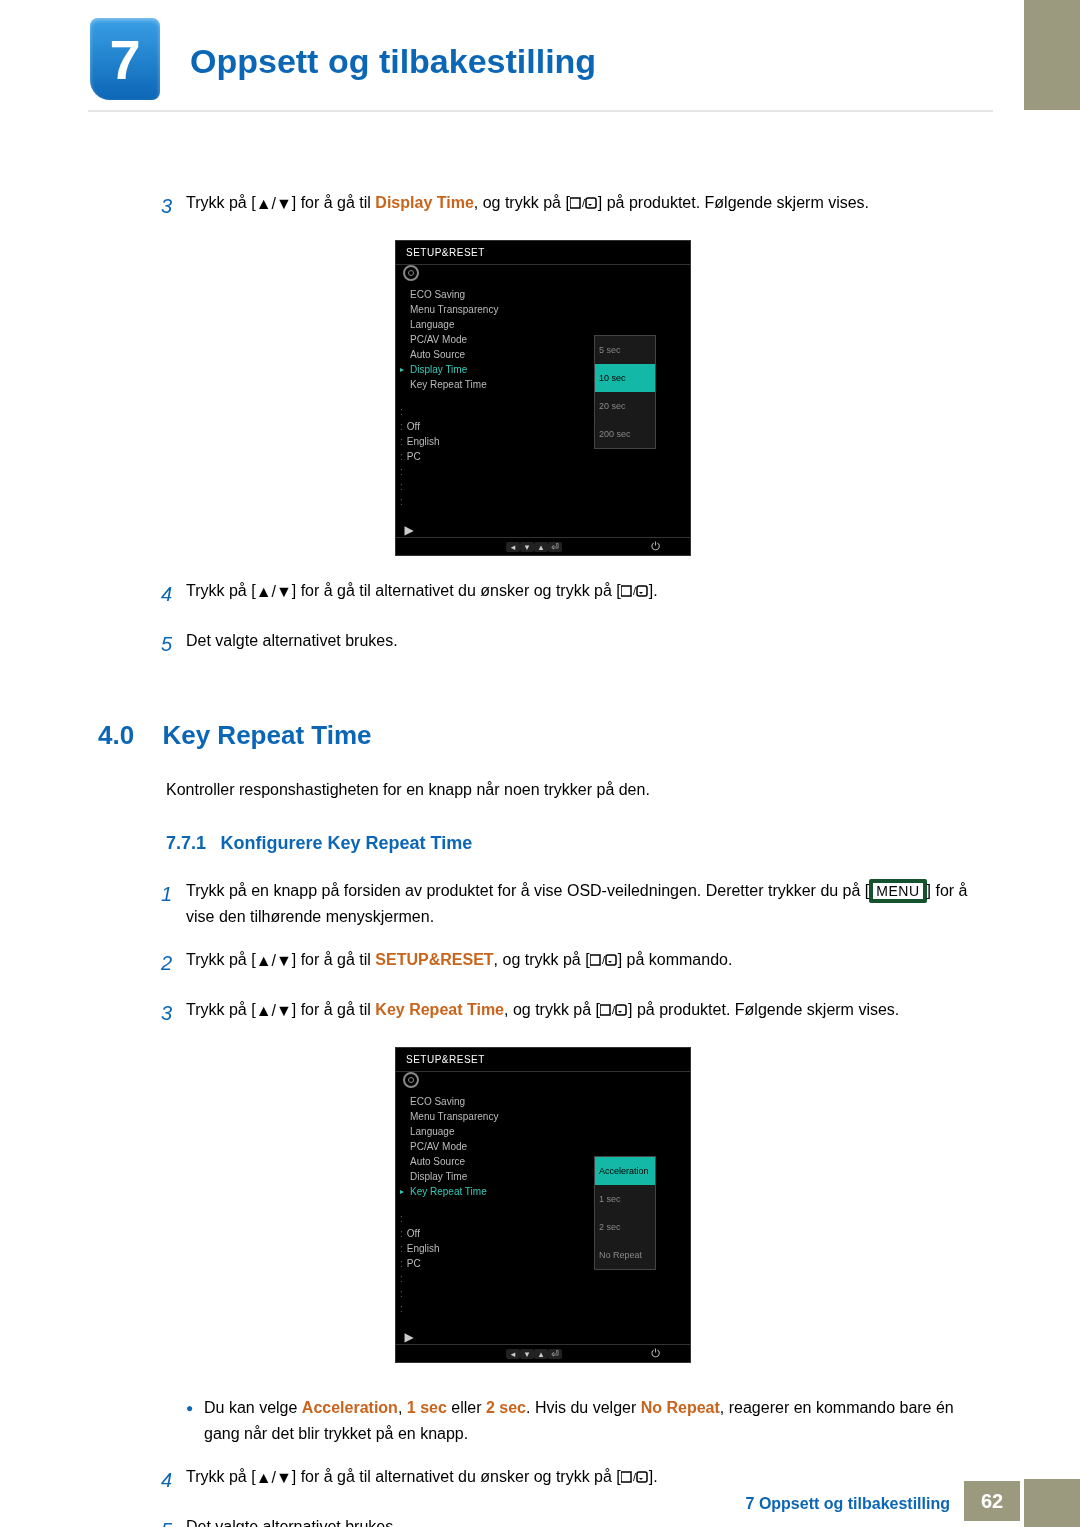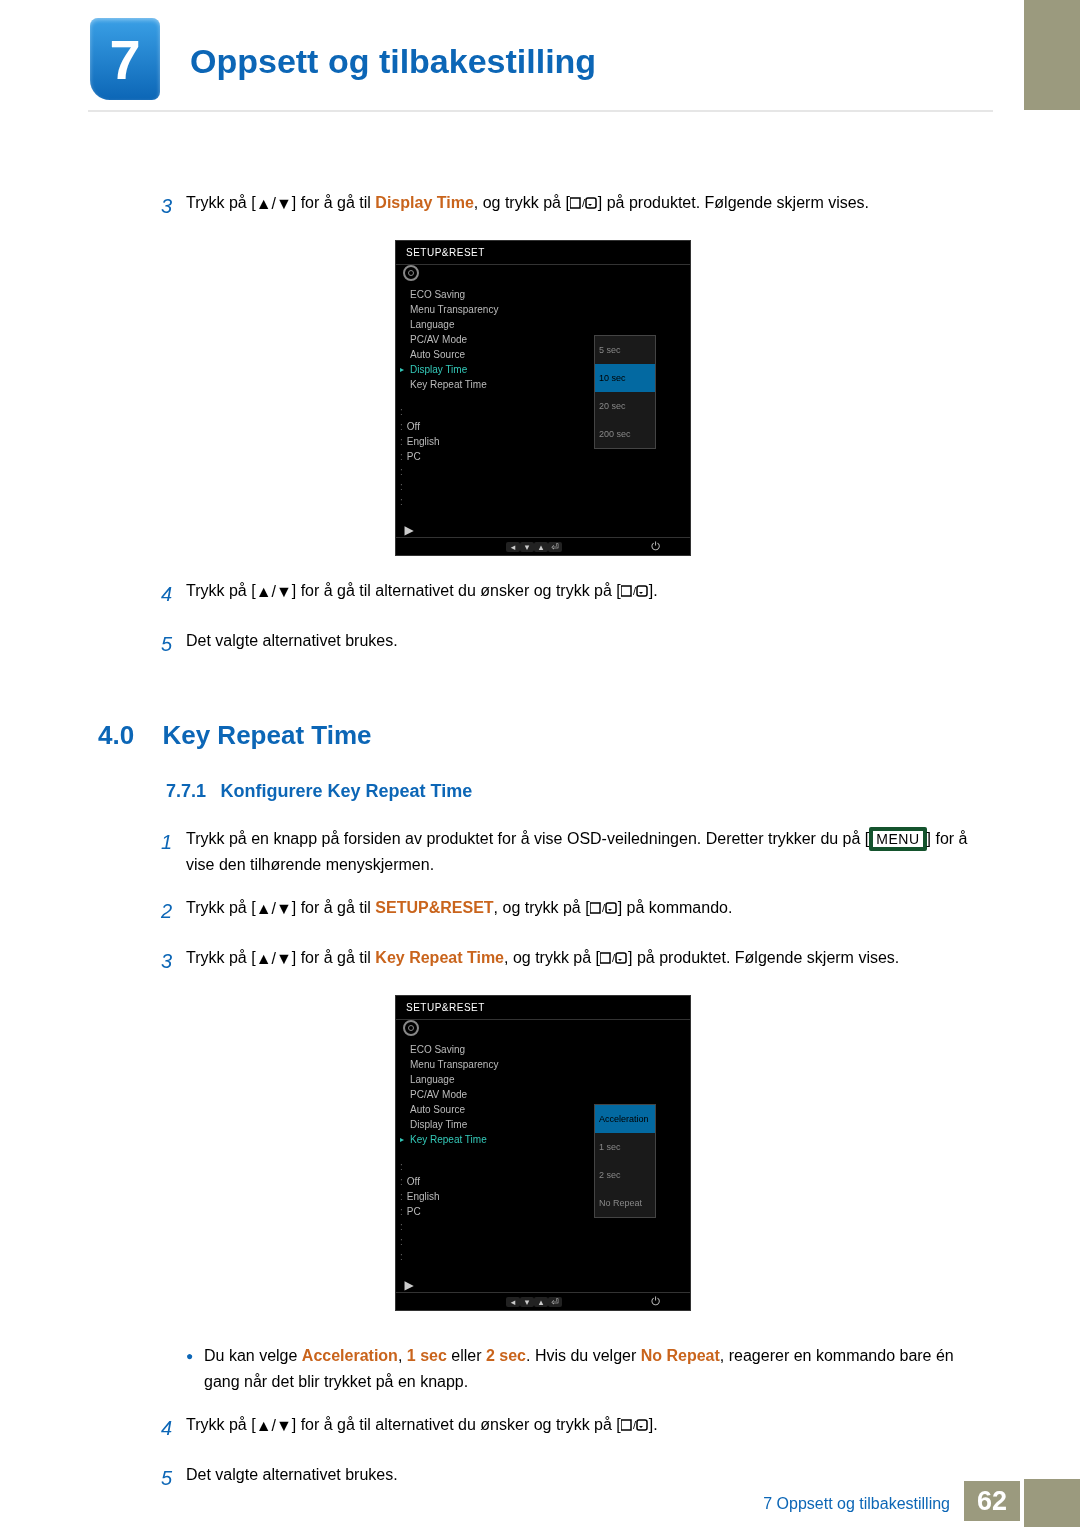--- a/index.html
+++ b/index.html
@@ -7,22 +7,22 @@
     font-family: Arial, Helvetica, sans-serif;
     background: #fff;
     width: 1080px;
     height: 1527px;
     position: relative;
   }
   
   .band-top { position: absolute; top: 0; right: 0; width: 56px; height: 110px; background: #9b9a7e; }
   .band-bottom { position: absolute; bottom: 0; right: 0; width: 56px; height: 48px; background: #9b9a7e; }
   .footer-bar { position: absolute; bottom: 0; left: 0; right: 0; height: 48px; }
-  .footer-text { position: absolute; right: 130px; bottom: 14px; font-size: 16px; color: #0c66b6; font-weight: normal; text-align: center; }
-  .footer-page { position: absolute; right: 60px; bottom: 6px; width: 56px; height: 40px; background: #9b9a7e; color: #fff; font-size: 27px; font-weight: bold; text-align: center; line-height: 40px; }
+  .footer-text { position: absolute; right: 130px; bottom: 14px; font-size: 16px; color: #0c66b6; font-weight: bold; text-align: center; }
+  .footer-page { position: absolute; right: 60px; bottom: 6px; width: 56px; height: 40px; background: #9b9a7e; color: #fff; font-size: 20px; font-weight: bold; text-align: center; line-height: 40px; }
 
   .chapter-badge {
     position: absolute; left: 90px; top: 18px;
     width: 70px; height: 82px;
     background: linear-gradient(#3aa0e6, #0c66b6);
     border-radius: 8px 8px 8px 20px;
     color: #fff; font-size: 56px; font-weight: bold;
     display: flex; align-items: center; justify-content: center;
     box-shadow: inset 0 2px 4px rgba(255,255,255,.4);
   }
@@ -59,21 +59,21 @@
   .osd-menu .row { padding: 2px 4px; display: flex; align-items: center; }
   .osd-menu .marker { width: 10px; color: #34c9b9; font-size: 8px; }
   .osd-menu .lbl { flex: 1; color: #bbb; }
   .osd-menu .row.active .lbl { color: #34c9b9; }
   .osd-vals { width: 70px; padding: 6px 0; }
   .osd-vals .vrow { padding: 2px 4px; color: #bbb; }
   .osd-vals .colon { color: #666; margin-right: 4px; }
   .osd-arrowcol { width: 26px; display:flex; align-items:flex-start; justify-content:center; padding-top:8px; color:#ccc; font-size:12px; }
   .osd-popup-box { position: absolute; right: 6px; top: 70px; width: 62px; background: #1a1a1a; border: 1px solid #444; font-size: 9px; }
   .osd-popup-box .opt { padding: 9px 4px; color: #888; }
-  .osd-popup-box .opt.sel { background: #0369a1; color: #000; }
+  .osd-popup-box .opt.sel { background: #14b8a6; color: #000; }
   .osd-bottom { border-top: 1px solid #333; height: 18px; display: flex; align-items: center; justify-content: space-around; padding: 0 30px 0 110px; }
   .osd-bottom .ic { width: 14px; height: 10px; display:flex; align-items:center; justify-content:center; font-size:9px; color:#ccc; background:#222; border-radius:2px; }
   .osd-bottom .spacer { flex: 1; }
   .osd-bottom .pwr { color: #ccc; font-size: 11px; }
 
   .menu-key { font-variant: small-caps; font-size: 14px; border: 4px solid #14532d; padding: 0 3px; border-radius: 2px; letter-spacing: .5px; }
 </style>
 </head>
 <body>
 
@@ -175,20 +175,21 @@
 
   <div class="step">
     <div class="step-num">5</div>
     <div class="step-body">Det valgte alternativet brukes.</div>
   </div>
 
   <div class="section-row">
     <span class="section-number">4.0</span>
     <span class="section-title">Key Repeat Time</span>
   </div>
+  <div class="section-desc">Kontroller responshastigheten for en knapp når noen trykker på den.</div>
 
   <div class="sub-row">
     <span class="sub-num">7.7.1</span>
     <span class="sub-title">Konfigurere Key Repeat Time</span>
   </div>
 
   <div class="step">
     <div class="step-num">1</div>
     <div class="step-body">
       <span>Trykk på en knapp på forsiden av produktet for å vise OSD-veiledningen. Deretter trykker du på [</span><span class="menu-key">MENU</span><span>] for å vise den tilhørende menyskjermen.</span>

